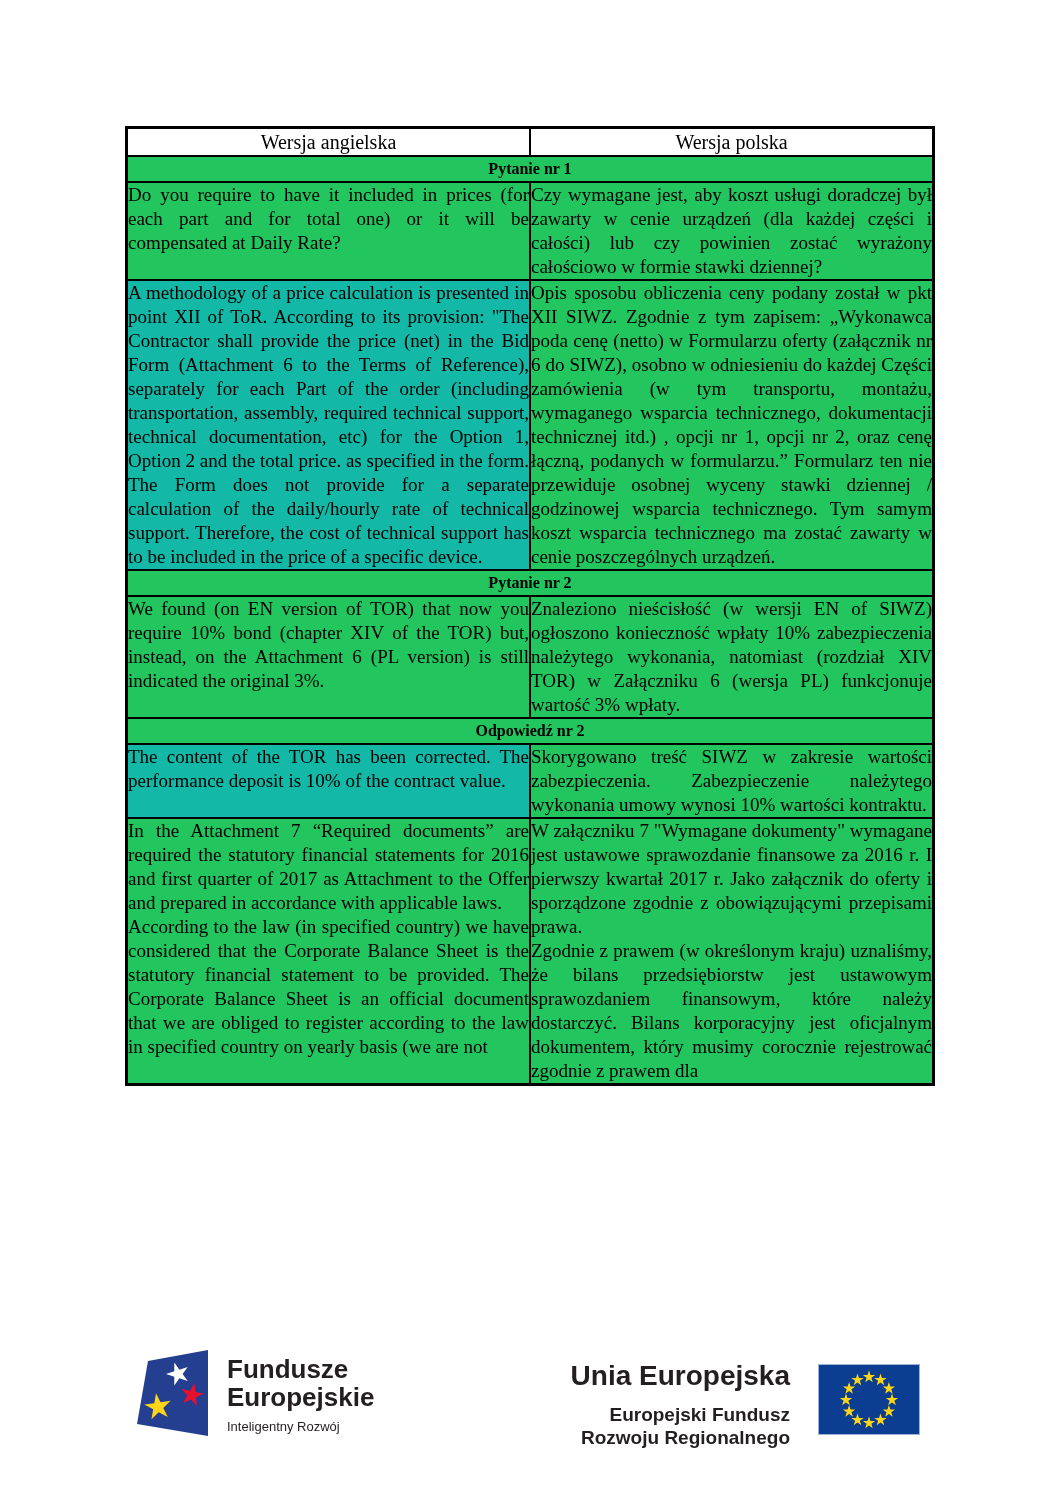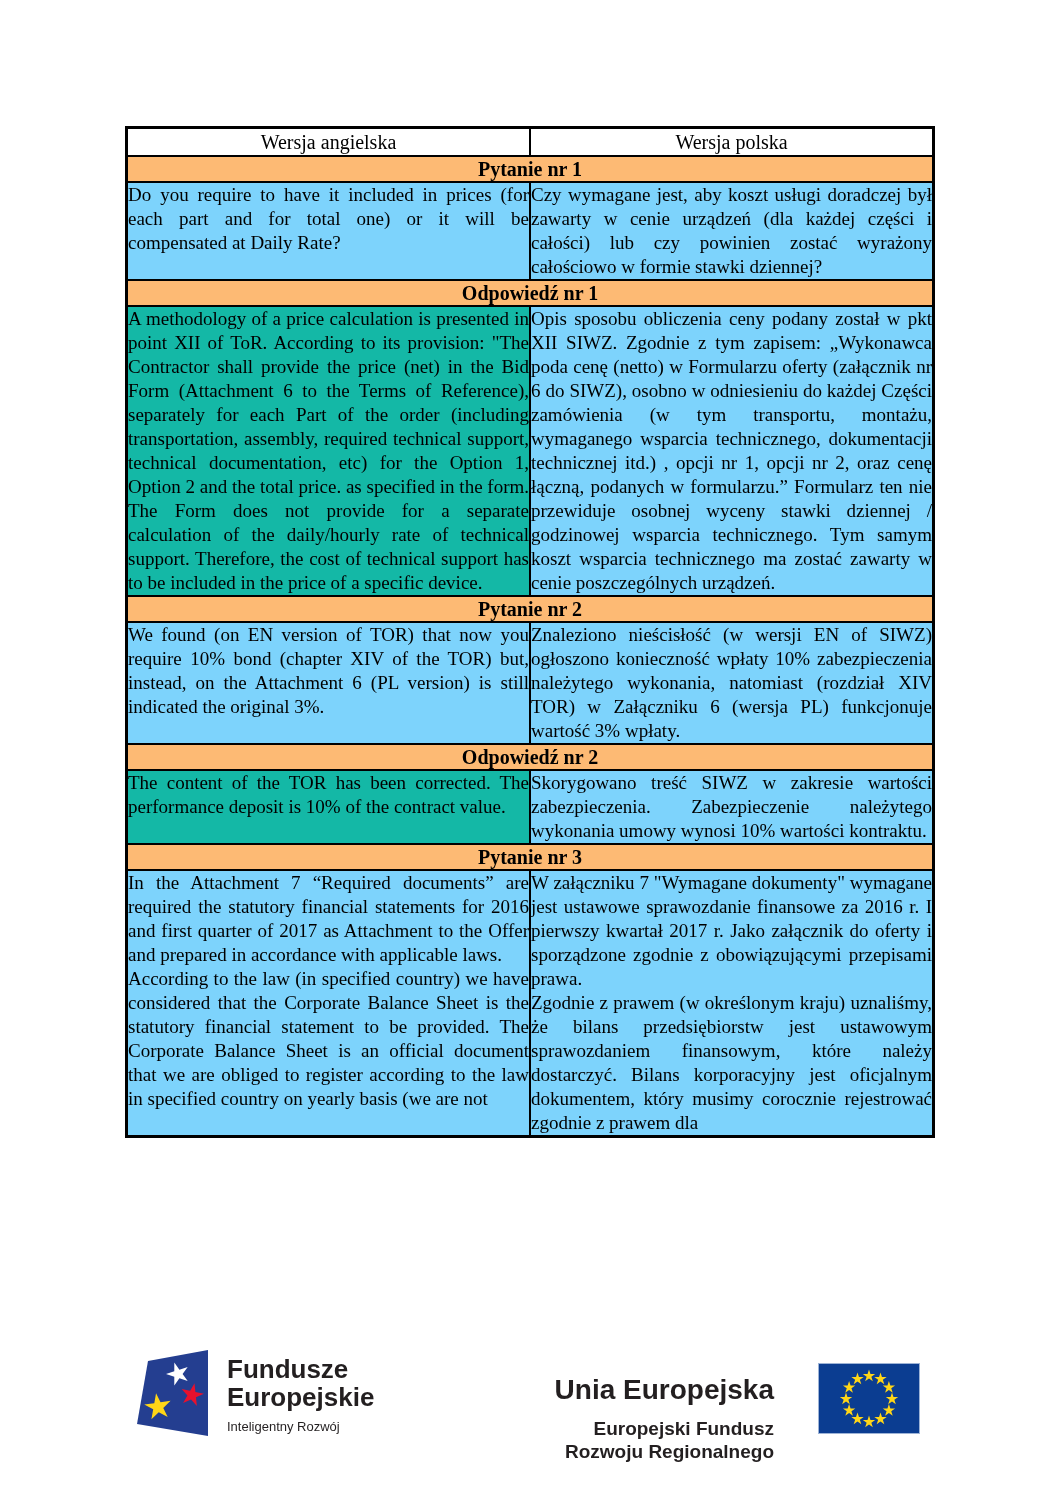--- a/index.html
+++ b/index.html
@@ -36,33 +36,33 @@
   }
   th.col-head {
     font-size: 20px;
     font-weight: normal;
     text-align: center;
     line-height: 26px;
     padding: 1px 4px;
     background: #ffffff;
   }
   td.section-bar {
-    background: #fdba74;
-    font-size: 20px;
+    background: #22c55e;
+    font-size: 16px;
     font-weight: bold;
     text-align: center;
     line-height: 24px;
     padding: 0 4px;
   }
   td.cell {
     font-size: 19px;
     line-height: 24px;
     text-align: justify;
     padding: 1px 7px 4px 7px;
-    background: #7dd3fc;
+    background: #22c55e;
   }
   td.cell.highlight {
     background: #14b8a6;
   }
   td.cell p {
     margin: 0;
   }
   .footer {
     position: absolute;
     left: 0;
@@ -89,24 +89,24 @@
     line-height: 28px;
   }
   .fe-subtitle {
     font-size: 13px;
     line-height: 24px;
     margin-top: 4px;
   }
   .eu-logo {
     position: absolute;
     right: 138px;
-    top: 18px;
+    top: 4px;
     display: flex;
-    align-items: flex-start;
-    gap: 44px;
+    align-items: center;
+    gap: 28px;
   }
   .eu-logo .eu-text {
     padding-top: 12px;
     text-align: right;
     font-family: "Liberation Sans", sans-serif;
     color: #231f20;
   }
   .eu-title {
     font-size: 28px;
     font-weight: bold;
@@ -136,23 +136,20 @@
 
     <tr>
       <td class="section-bar" colspan="2">Pytanie nr 1</td>
     </tr>
     <tr>
       <td class="cell">Do you require to have it included in prices (for each part and for total one) or it will be compensated at Daily Rate?</td>
       <td class="cell">Czy wymagane jest, aby koszt usługi doradczej był zawarty w cenie urządzeń (dla każdej części i całości) lub czy powinien zostać wyrażony całościowo w formie stawki dziennej?</td>
     </tr>
 
     <tr>
-      <td class="section-bar" colspan="2">Odpowiedź nr 1</td>
-    </tr>
-    <tr>
       <td class="cell highlight">
         <p>A methodology of a price calculation is presented in point XII of ToR. According to its provision: "The Contractor shall provide the price (net) in the Bid Form (Attachment 6 to the Terms of Reference), separately for each Part of the order (including transportation, assembly, required technical support, technical documentation, etc) for the Option 1, Option 2 and the total price. as specified in the form.</p>
         <p>The Form does not provide for a separate calculation of the daily/hourly rate of technical support. Therefore, the cost of technical support has to be included in the price of a specific device.</p>
       </td>
       <td class="cell">Opis sposobu obliczenia ceny podany został w pkt XII SIWZ. Zgodnie z tym zapisem: „Wykonawca poda cenę (netto) w Formularzu oferty (załącznik nr 6 do SIWZ), osobno w odniesieniu do każdej Części zamówienia (w tym transportu, montażu, wymaganego wsparcia technicznego, dokumentacji technicznej itd.) , opcji nr 1, opcji nr 2, oraz cenę łączną, podanych w formularzu.” Formularz ten nie przewiduje osobnej wyceny stawki dziennej / godzinowej wsparcia technicznego. Tym samym koszt wsparcia technicznego ma zostać zawarty w cenie poszczególnych urządzeń.</td>
     </tr>
 
     <tr>
       <td class="section-bar" colspan="2">Pytanie nr 2</td>
     </tr>
@@ -162,23 +159,20 @@
     </tr>
 
     <tr>
       <td class="section-bar" colspan="2">Odpowiedź nr 2</td>
     </tr>
     <tr>
       <td class="cell highlight">The content of the TOR has been corrected. The performance deposit is 10% of the contract value.</td>
       <td class="cell">Skorygowano treść SIWZ w zakresie wartości zabezpieczenia. Zabezpieczenie należytego wykonania umowy wynosi 10% wartości kontraktu.</td>
     </tr>
 
-    <tr>
-      <td class="section-bar" colspan="2">Pytanie nr 3</td>
-    </tr>
     <tr>
       <td class="cell">
         <p>In the Attachment 7 “Required documents” are required the statutory financial statements for 2016 and first quarter of 2017 as Attachment to the Offer and prepared in accordance with applicable laws.</p>
         <p>According to the law (in specified country) we have considered that the Corporate Balance Sheet is the statutory financial statement to be provided. The Corporate Balance Sheet is an official document that we are obliged to register according to the law in specified country on yearly basis (we are not</p>
       </td>
       <td class="cell">
         <p>W załączniku 7 "Wymagane dokumenty" wymagane jest ustawowe sprawozdanie finansowe za 2016 r. I pierwszy kwartał 2017 r. Jako załącznik do oferty i sporządzone zgodnie z obowiązującymi przepisami prawa.</p>
         <p>Zgodnie z prawem (w określonym kraju) uznaliśmy, że bilans przedsiębiorstw jest ustawowym sprawozdaniem finansowym, które należy dostarczyć. Bilans korporacyjny jest oficjalnym dokumentem, który musimy corocznie rejestrować zgodnie z prawem dla</p>
       </td>
     </tr>

